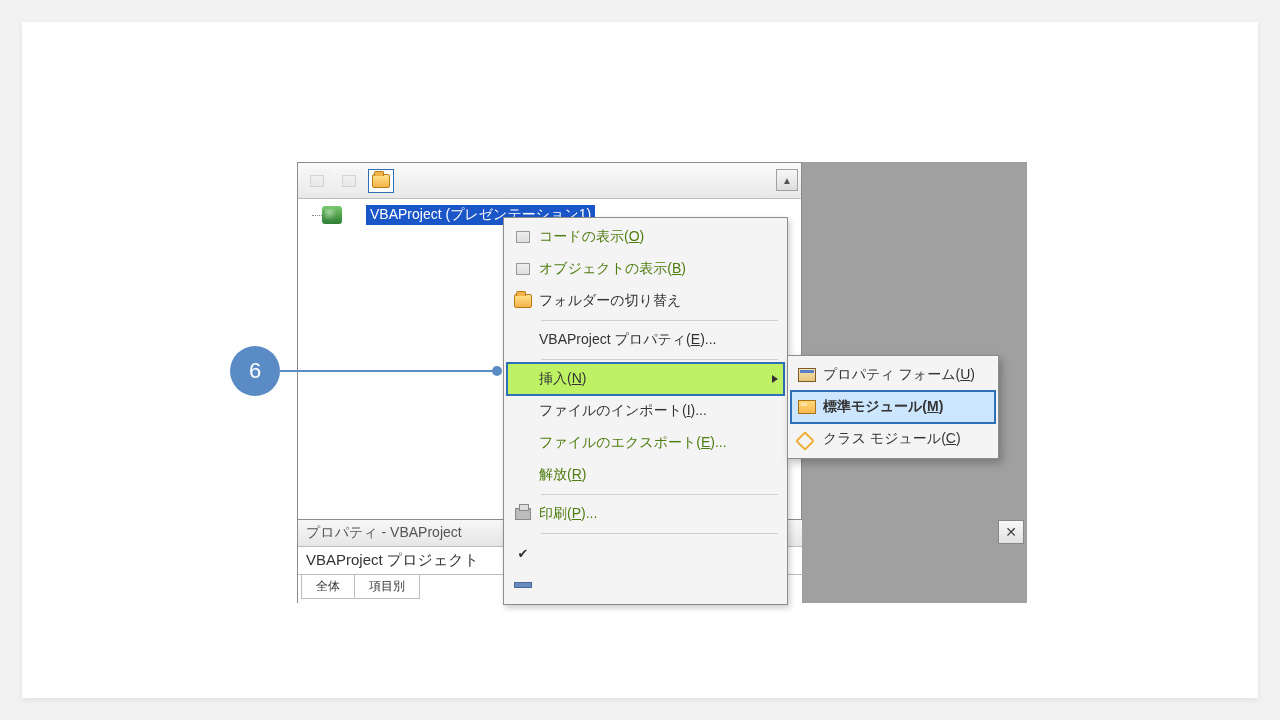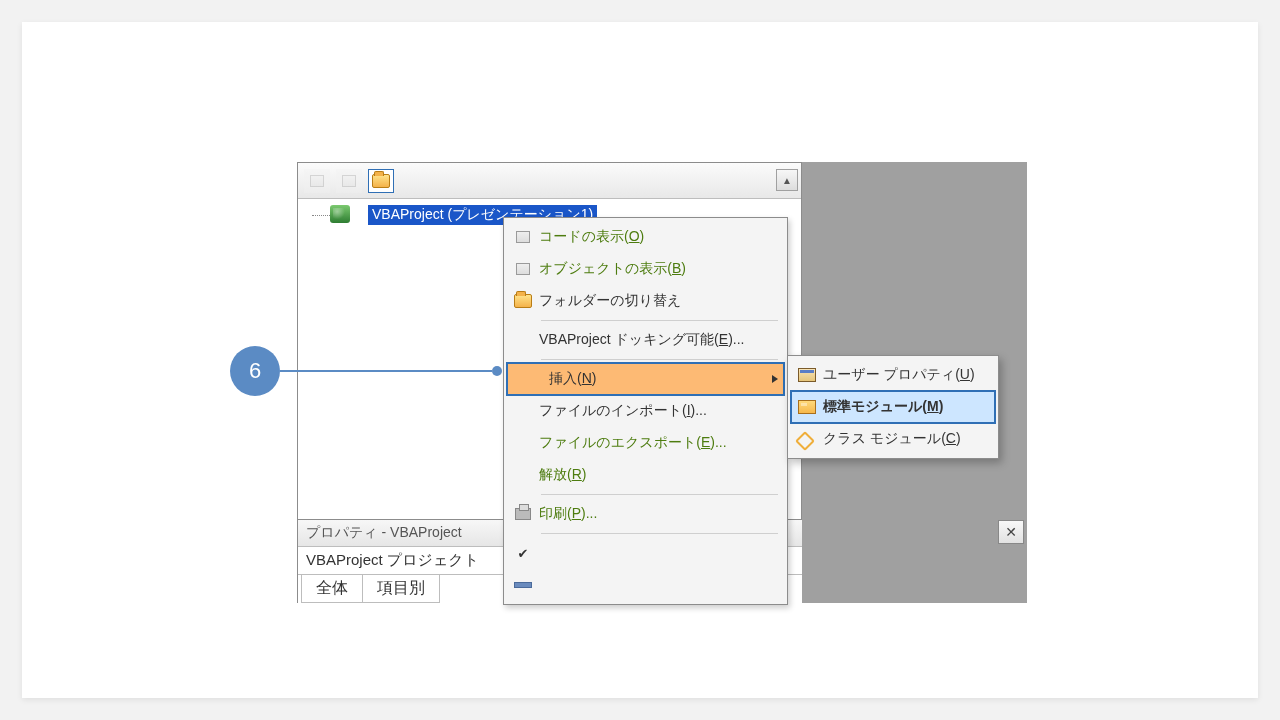--- a/index.html
+++ b/index.html
@@ -88,22 +88,22 @@
   .tree {
     padding: 6px 4px 0 10px;
     position: relative;
     height: 320px;
   }
   .tree-connector {
     position:absolute; left:14px; top:16px; width:18px; height:0;
     border-top: 1px dotted #888;
   }
   .tree-row {
-    display: flex; align-items: flex-start; gap: 18px;
-    margin-left: 22px;
+    display: flex; align-items: center; gap: 24px;
+    margin-left: 14px;
   }
   .vba-icon {
     width: 20px; height: 18px;
     background: linear-gradient(#7bc96f,#2e7d32);
     border-radius: 3px;
     position: relative;
   }
   .vba-icon::after{
     content:"";position:absolute;left:3px;top:3px;right:3px;bottom:3px;
     background:radial-gradient(circle at 30% 30%, #fff6, transparent 60%);
@@ -139,21 +139,21 @@
   .props-name {
     padding: 4px 8px; font-size:15px;
   }
   .props-name b{font-weight:normal;}
   .props-tabs {
     display:flex; gap:0; padding-left:3px;
     border-top:1px solid #bdbdbd;
   }
   .props-tab {
     border:1px solid #bdbdbd; border-top:none;
-    padding:3px 14px; font-size:16px; background:#fff;
+    padding:3px 14px; font-size:12px; background:#fff;
     margin-right:-1px;
   }
   
   .ctx {
     position:absolute;
     left:206px; top:55px;
     width:285px;
     background:#f4f4f4;
     border:1px solid #8c8c8c;
     box-shadow: 2px 3px 6px rgba(0,0,0,.2);
@@ -171,24 +171,23 @@
   .ctx-gutter {
     width:32px; flex:0 0 32px;
     display:flex;align-items:center;justify-content:center;
   }
   .ctx-label { flex:1; }
   .ctx-sep {
     margin: 3px 6px 3px 34px;
     border-top:1px solid #cfcfcf;
   }
   .ctx-item.highlight {
-    background:#fdba74;
+    background:#bef264;
     outline:2px solid #2f6fb5;
     outline-offset:-1px;
-    padding-left:10px;
   }
   .arrow-r {
     width:0;height:0;border-top:4px solid transparent;border-bottom:4px solid transparent;border-left:6px solid #333;
     margin-left:6px;
   }
   .check-icon::before{content:"✔"; font-size:13px;}
   .bar-icon{
     width:18px;height:6px;background:#6a8bbd;border:1px solid #4a6a9a;
   }
   .printer-icon{width:16px;height:12px;background:#bbb;border:1px solid #888;position:relative;}
@@ -298,21 +297,21 @@
       </div>
       <div class="ctx-item">
         <div class="ctx-gutter">
             <div class="folder-icon"></div>
           </div>
         <span class="ctx-label">フォルダーの切り替え</span>
       </div>
       <div class="ctx-sep"></div>
       <div class="ctx-item">
         <div class="ctx-gutter"></div>
-        <span class="ctx-label"><span>VBAProject ドッキング可能(</span><span class="ml">E</span><span>)...</span></span>
+        <span class="ctx-label"><span>VBAProject プロパティ(</span><span class="ml">E</span><span>)...</span></span>
       </div>
       <div class="ctx-sep"></div>
       <div class="ctx-item highlight">
         <div class="ctx-gutter"></div>
         <span class="ctx-label"><span>挿入(</span><span class="ml">N</span><span>)</span></span>
         <div class="arrow-r"></div>
       </div>
       <div class="ctx-item">
         <div class="ctx-gutter"></div>
         <span class="ctx-label"><span>ファイルのインポート(</span><span class="ml">I</span><span>)...</span></span>
@@ -341,21 +340,21 @@
             <div class="bar-icon"></div>
           </div>
       </div>
     </div>
 
     <div class="submenu">
       <div class="sub-item">
         <div class="ctx-gutter">
             <div class="form-icon"></div>
           </div>
-        <span><span>ユーザー プロパティ(</span><span class="ml">U</span><span>)</span></span>
+        <span><span>プロパティ フォーム(</span><span class="ml">U</span><span>)</span></span>
       </div>
       <div class="sub-item highlight">
         <div class="ctx-gutter">
             <div class="mod-icon"></div>
           </div>
         <span><span>標準モジュール(</span><span class="ml">M</span><span>)</span></span>
       </div>
       <div class="sub-item">
         <div class="ctx-gutter">
             <div class="class-icon"></div>

